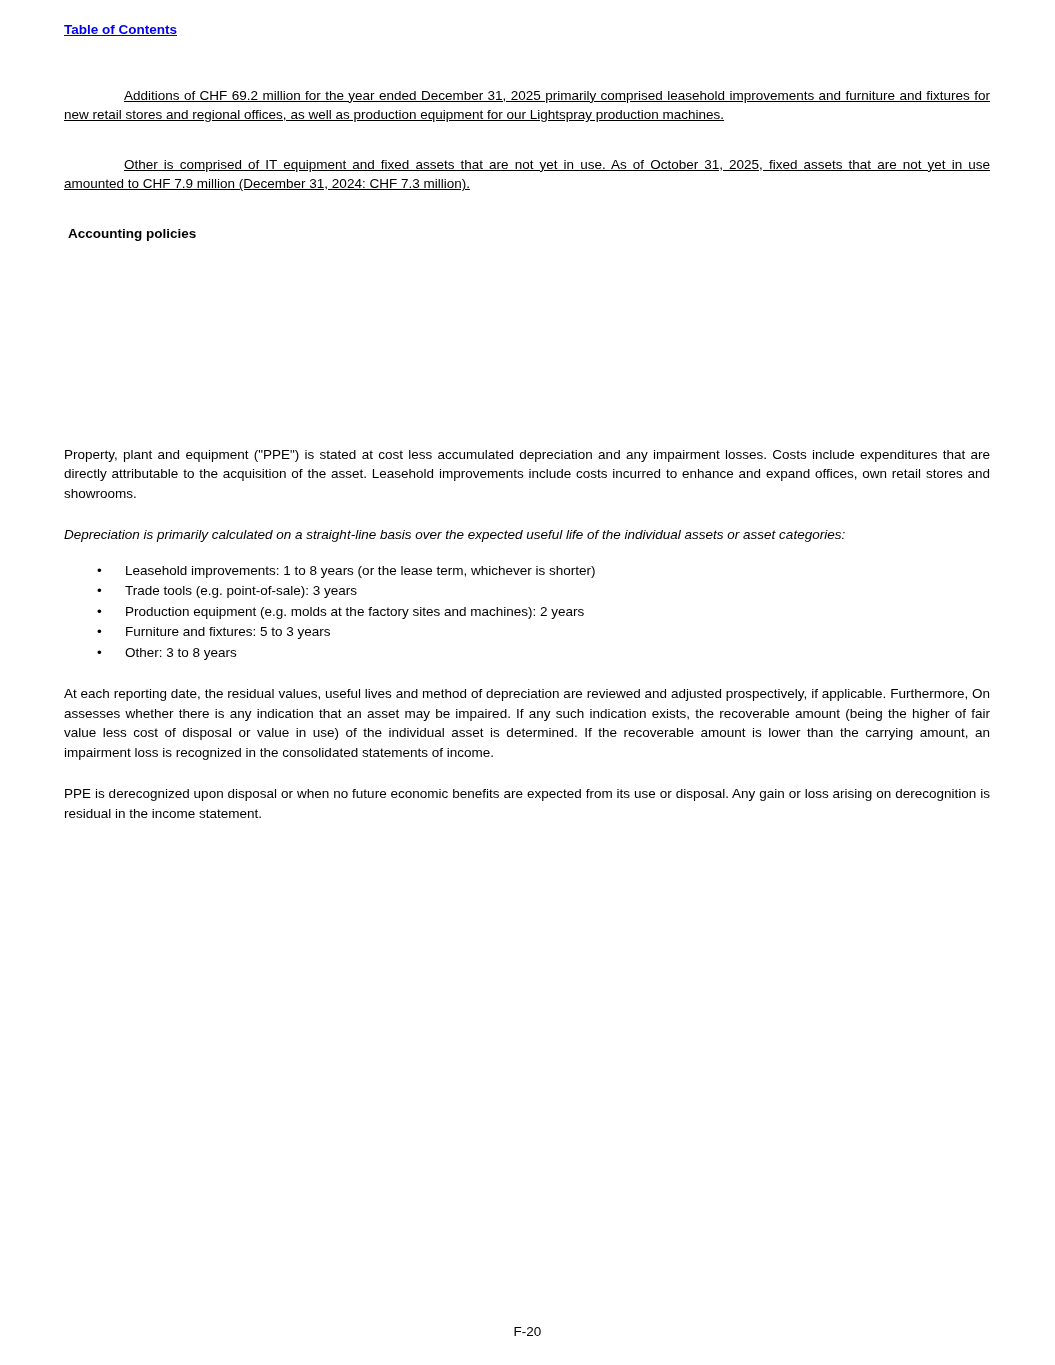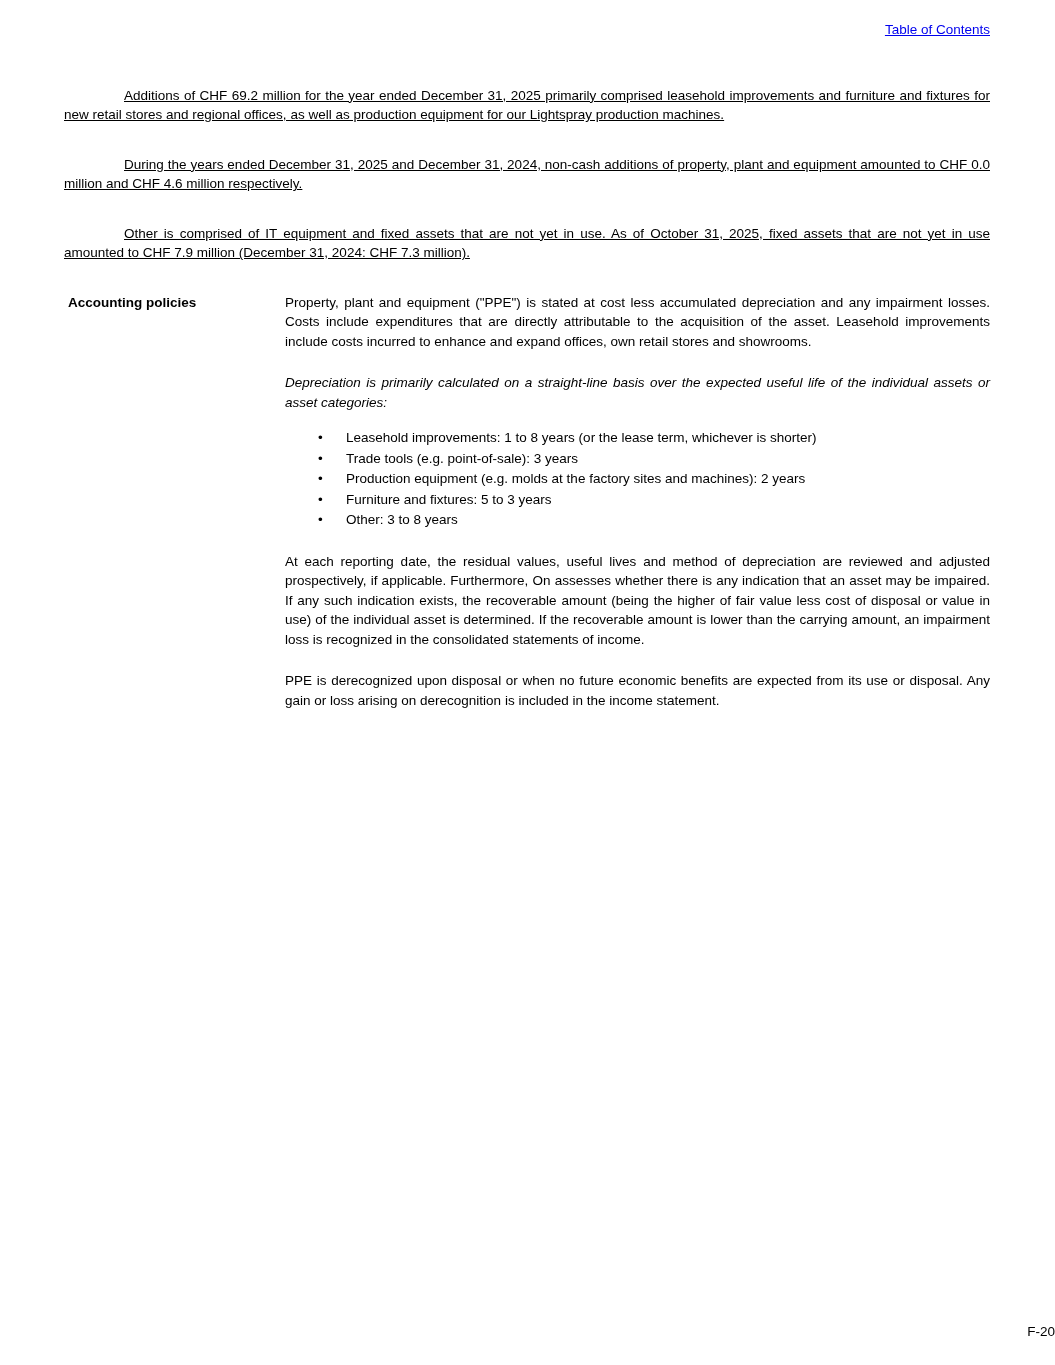--- a/index.html
+++ b/index.html
@@ -14,40 +14,41 @@
     margin: 0 auto;
     background: #ffffff;
     box-sizing: border-box;
     padding: 20px 65px 0 64px;
     font-family: "Liberation Sans", sans-serif;
     font-size: 13.5px;
     line-height: 19.5px;
     color: #000000;
   }
   .toc-row {
-    text-align: right;
     margin-bottom: 46px;
+    font-weight: bold;
   }
   .toc-link {
     color: #0000EE;
     text-decoration: underline;
     cursor: pointer;
     font-size: 13.5px;
   }
   p.body-para {
     margin: 0 0 30px 0;
     text-align: justify;
   }
   p.indent {
     text-indent: 60px;
     text-decoration: underline;
   }
   .policies {
     display: flex;
     margin-top: 0;
+    flex-direction: column;
   }
   .policies-label {
     flex: 0 0 221px;
     box-sizing: border-box;
     padding-left: 4px;
     font-weight: bold;
     white-space: nowrap;
   }
   .policies-body {
     flex: 1 1 auto;
@@ -75,36 +76,35 @@
   .policies-body li .bullet {
     position: absolute;
     left: 33px;
     top: 0;
   }
   .page-footer {
     position: absolute;
     left: 0;
     right: 0;
     bottom: 24px;
-    text-align: right;
+    text-align: center;
     font-size: 13.5px;
   }
 </style>
 </head>
 <body>
 
 <div class="page">
 
   <div class="toc-row">
     <a href="#" class="toc-link">Table of Contents</a>
   </div>
 
   <p class="body-para indent">Additions of CHF 69.2 million for the year ended December 31, 2025 primarily comprised leasehold improvements and furniture and fixtures for new retail stores and regional offices, as well as production equipment for our Lightspray production machines.</p>
 
-  <p class="body-para indent">During the years ended December 31, 2025 and December 31, 2024, non-cash additions of property, plant and equipment amounted to CHF 0.0 million and CHF 4.6 million respectively.</p>
 
   <p class="body-para indent">Other is comprised of IT equipment and fixed assets that are not yet in use. As of October 31, 2025, fixed assets that are not yet in use amounted to CHF 7.9 million (December 31, 2024: CHF 7.3 million).</p>
 
   <div class="policies">
     <div class="policies-label">Accounting policies</div>
 
     <div class="policies-body">
 
       <p>Property, plant and equipment ("PPE") is stated at cost less accumulated depreciation and any impairment losses. Costs include expenditures that are directly attributable to the acquisition of the asset. Leasehold improvements include costs incurred to enhance and expand offices, own retail stores and showrooms.</p>
 
@@ -129,20 +129,20 @@
         </li>
         <li>
           <span class="bullet">•</span>
           <span>Other: 3 to 8 years</span>
         </li>
       </ul>
 
 
       <p>At each reporting date, the residual values, useful lives and method of depreciation are reviewed and adjusted prospectively, if applicable. Furthermore, On assesses whether there is any indication that an asset may be impaired. If any such indication exists, the recoverable amount (being the higher of fair value less cost of disposal or value in use) of the individual asset is determined. If the recoverable amount is lower than the carrying amount, an impairment loss is recognized in the consolidated statements of income.</p>
 
-      <p>PPE is derecognized upon disposal or when no future economic benefits are expected from its use or disposal. Any gain or loss arising on derecognition is included in the income statement.</p>
+      <p>PPE is derecognized upon disposal or when no future economic benefits are expected from its use or disposal. Any gain or loss arising on derecognition is residual in the income statement.</p>
 
     </div>
   </div>
 
   <div class="page-footer">F-20</div>
 
 </div>
 
 </body></html>

